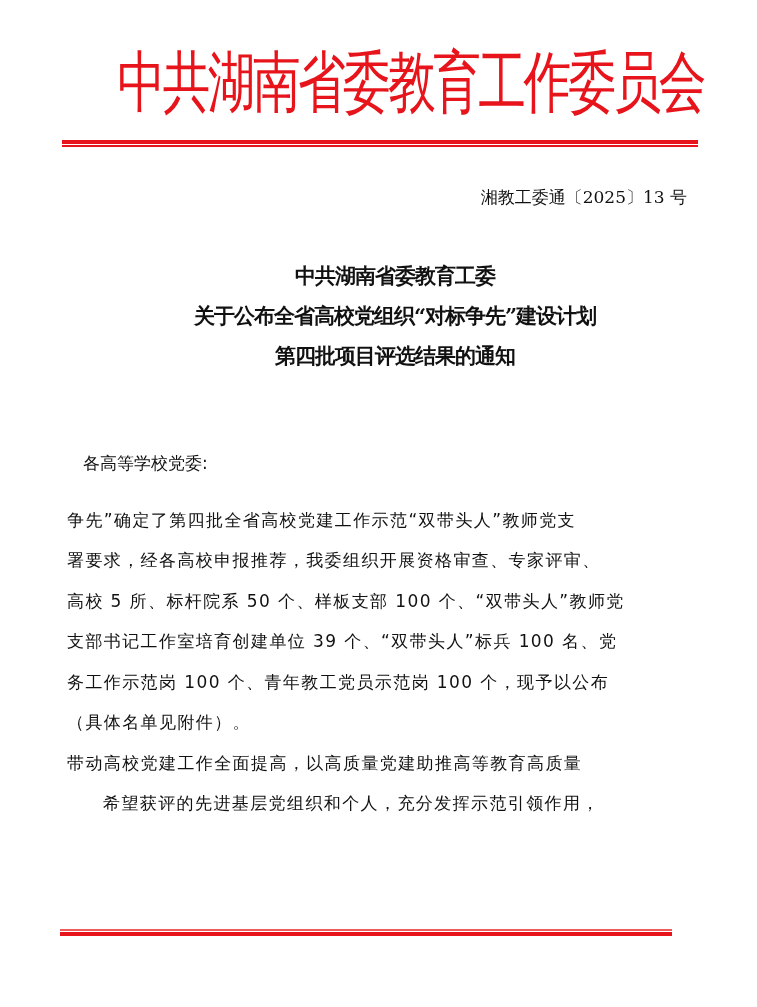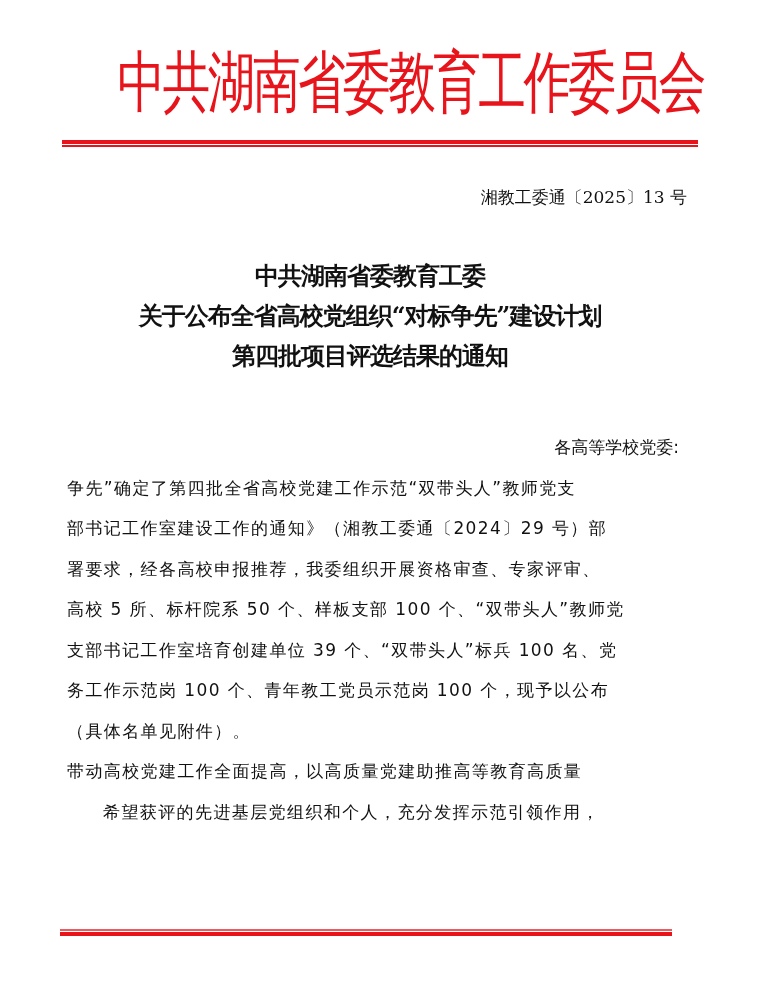--- a/index.html
+++ b/index.html
@@ -7,26 +7,26 @@
            font-family: "DejaVu Serif", "Liberation Serif", serif; color: #111; }
     .masthead { position: absolute; left: 60px; top: 36px; width: 640px; height: 80px;
                 color: #e8141b; font-family: "DejaVu Sans", sans-serif; font-size: 58px;
                 line-height: 80px; text-align: center; letter-spacing: -3px;
                 transform: scaleX(0.82) scaleY(1.15); transform-origin: center top; white-space: nowrap; }
     .rule-top { position: absolute; left: 62px; top: 140px; width: 636px; height: 7px; }
     .rule-top .thick { height: 4px; background: #e8141b; }
     .rule-top .gap { height: 1px; background: #fff; }
     .rule-top .thin { height: 1.5px; background: #e8141b; }
     .doc-number { position: absolute; right: 70px; top: 186px; font-size: 17px; white-space: nowrap; }
-    .title-block { position: absolute; left: 50px; top: 256px; width: 640px; text-align: center;
-                   font-family: "DejaVu Serif", serif; font-weight: bold; font-size: 24px; line-height: 40px; }
+    .title-block { position: absolute; left: 75px; top: 256px; width: 640px; text-align: center;
+                   font-family: "DejaVu Serif", serif; font-weight: bold; font-size: 21px; line-height: 40px; }
     .title-line { white-space: nowrap; letter-spacing: -1px; }
     .body-text { position: absolute; left: 67px; top: 427px; width: 612px; font-size: 17px;
                  font-family: "DejaVu Sans", sans-serif; line-height: 40.5px; }
-    .salutation { margin: 0; text-align: right; }
+    .salutation { margin: 16px; }
     .para { margin: 0; white-space: nowrap; letter-spacing: 1.4px; }
     .para .line { display: block; text-align: justify; }
     .indent { padding-left: 36px; }
     .rule-bottom { position: absolute; left: 60px; top: 929px; width: 612px; height: 7px; }
     .rule-bottom .thin { height: 1.5px; background: #e8141b; opacity: 0.7; }
     .rule-bottom .gap { height: 1px; background: #fff; }
     .rule-bottom .thick { height: 4px; background: #e8141b; }
   </style>
 </head>
 <body>
@@ -44,21 +44,20 @@
 <div class="title-block">
   <div class="title-line">中共湖南省委教育工委</div>
   <div class="title-line">关于公布全省高校党组织“对标争先”建设计划</div>
   <div class="title-line">第四批项目评选结果的通知</div>
 </div>
 
 <div class="body-text">
   <div class="salutation">各高等学校党委:</div>
   <div class="para">
     <span class="line">争先”确定了第四批全省高校党建工作示范“双带头人”教师党支</span>
-    <span class="line">部书记工作室建设工作的通知》（湘教工委通〔2024〕29 号）部</span>
     <span class="line">署要求，经各高校申报推荐，我委组织开展资格审查、专家评审、</span>
     <span class="line">高校 5 所、标杆院系 50 个、样板支部 100 个、“双带头人”教师党</span>
     <span class="line">支部书记工作室培育创建单位 39 个、“双带头人”标兵 100 名、党</span>
     <span class="line">务工作示范岗 100 个、青年教工党员示范岗 100 个，现予以公布</span>
     <span class="line">（具体名单见附件）。</span>
   </div>
   <div class="para">
     <span class="line">带动高校党建工作全面提高，以高质量党建助推高等教育高质量</span>
     <span class="line indent">希望获评的先进基层党组织和个人，充分发挥示范引领作用，</span>
   </div>

